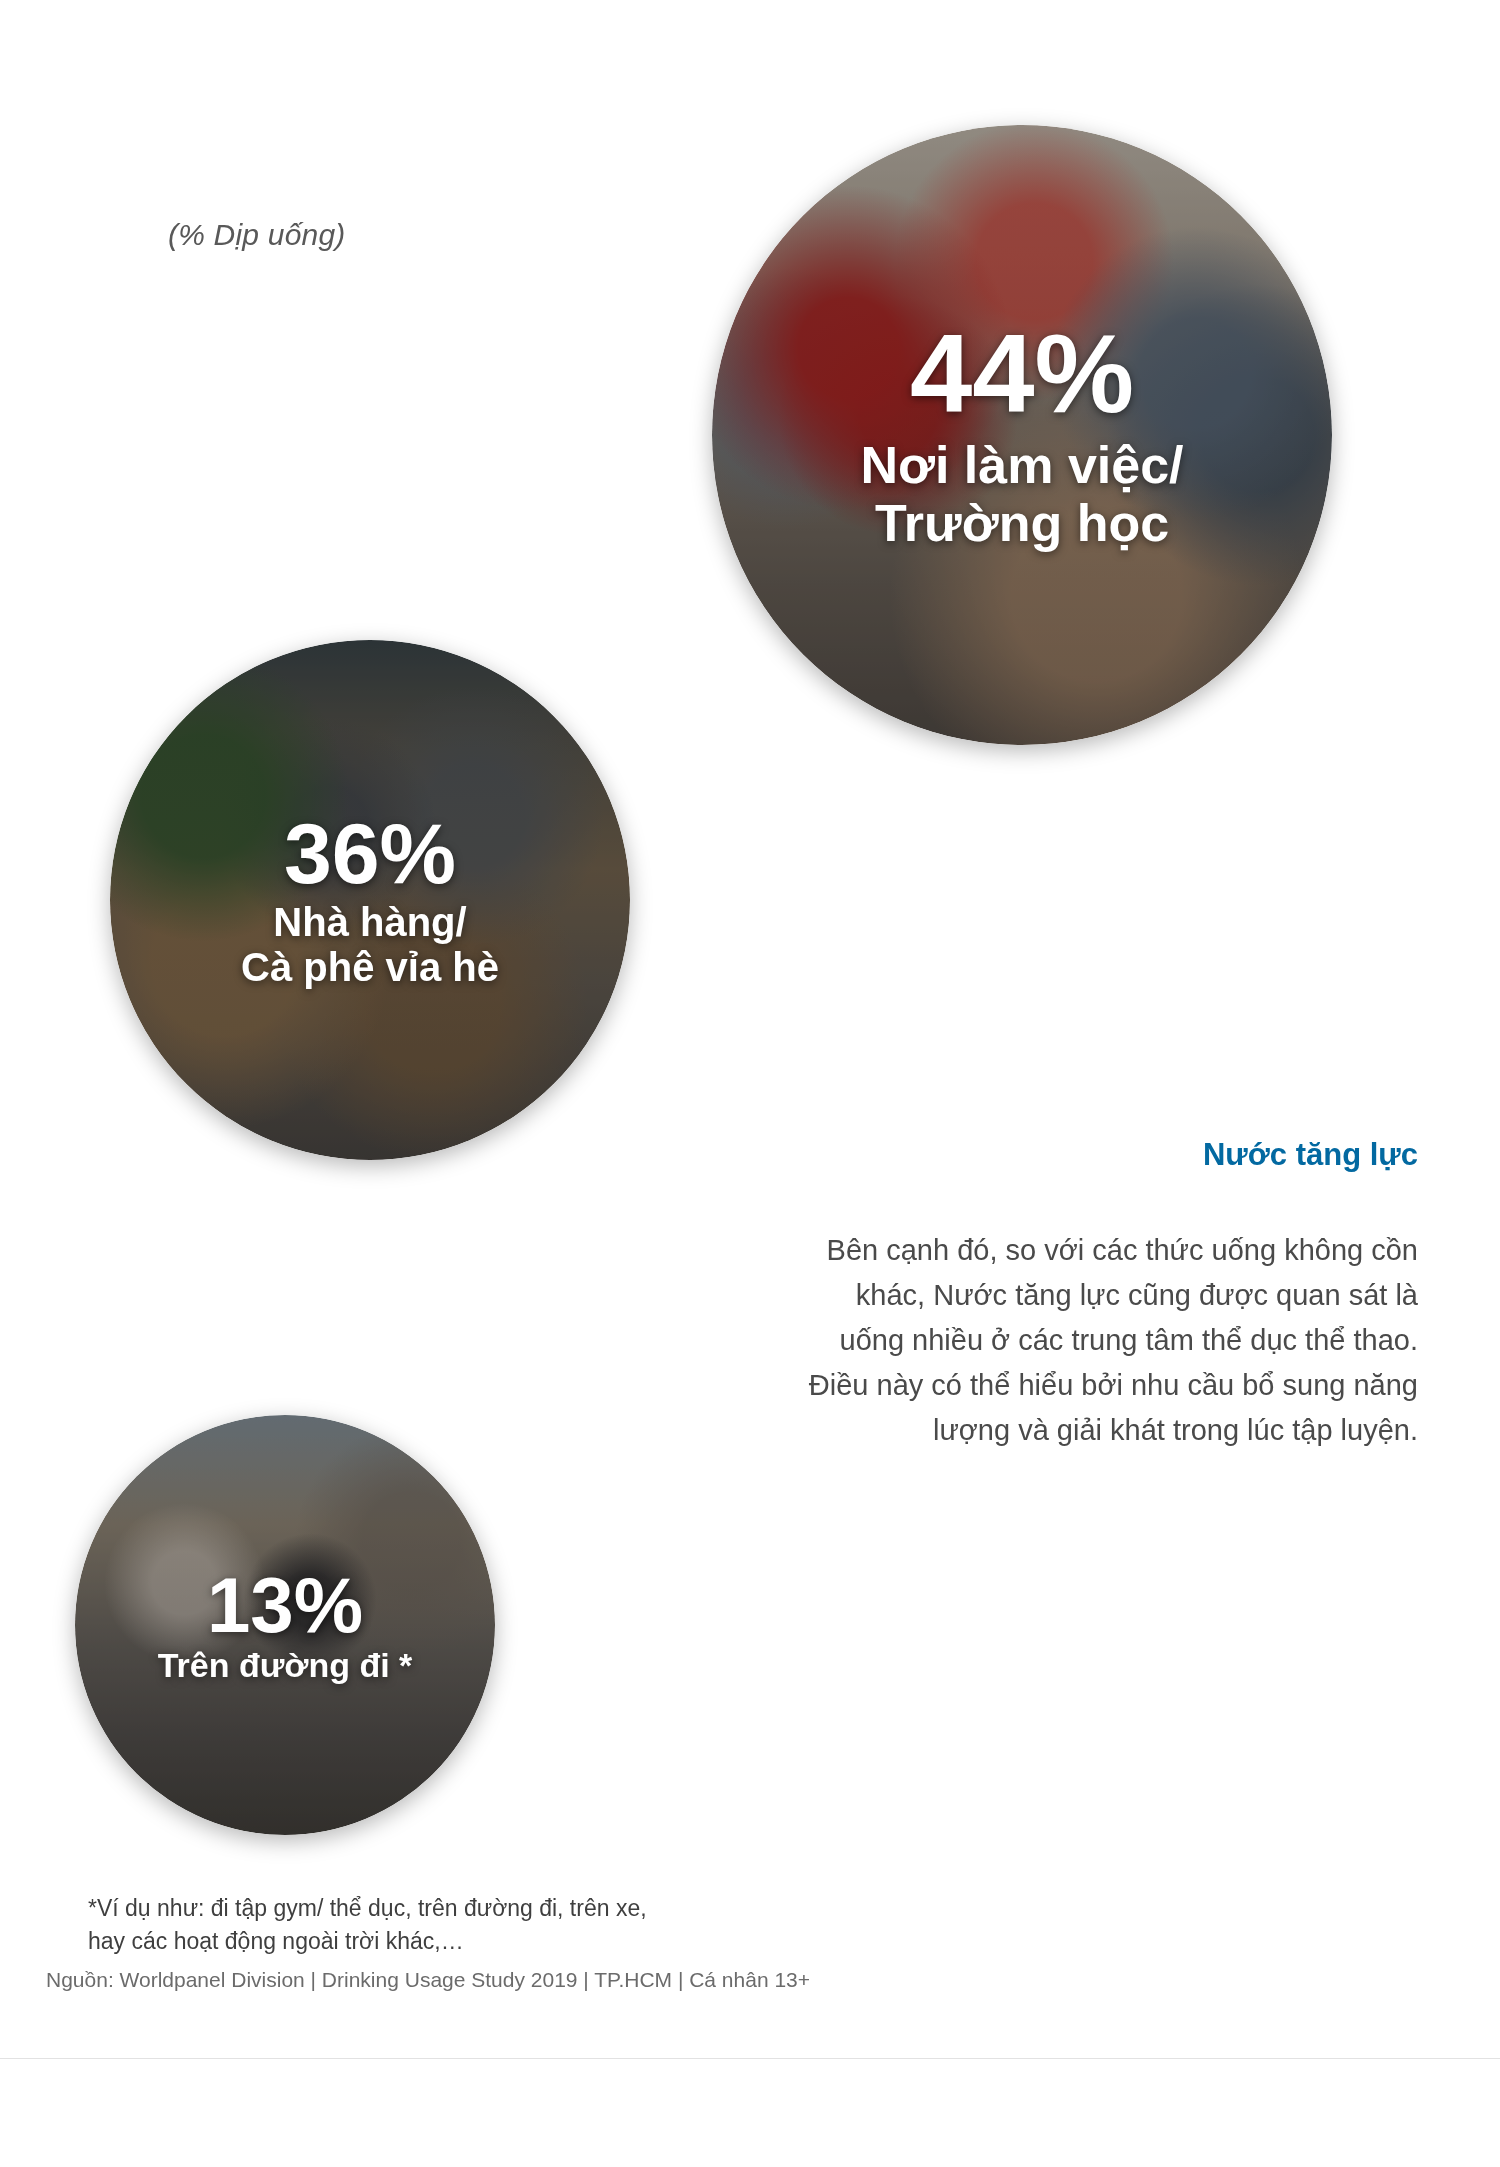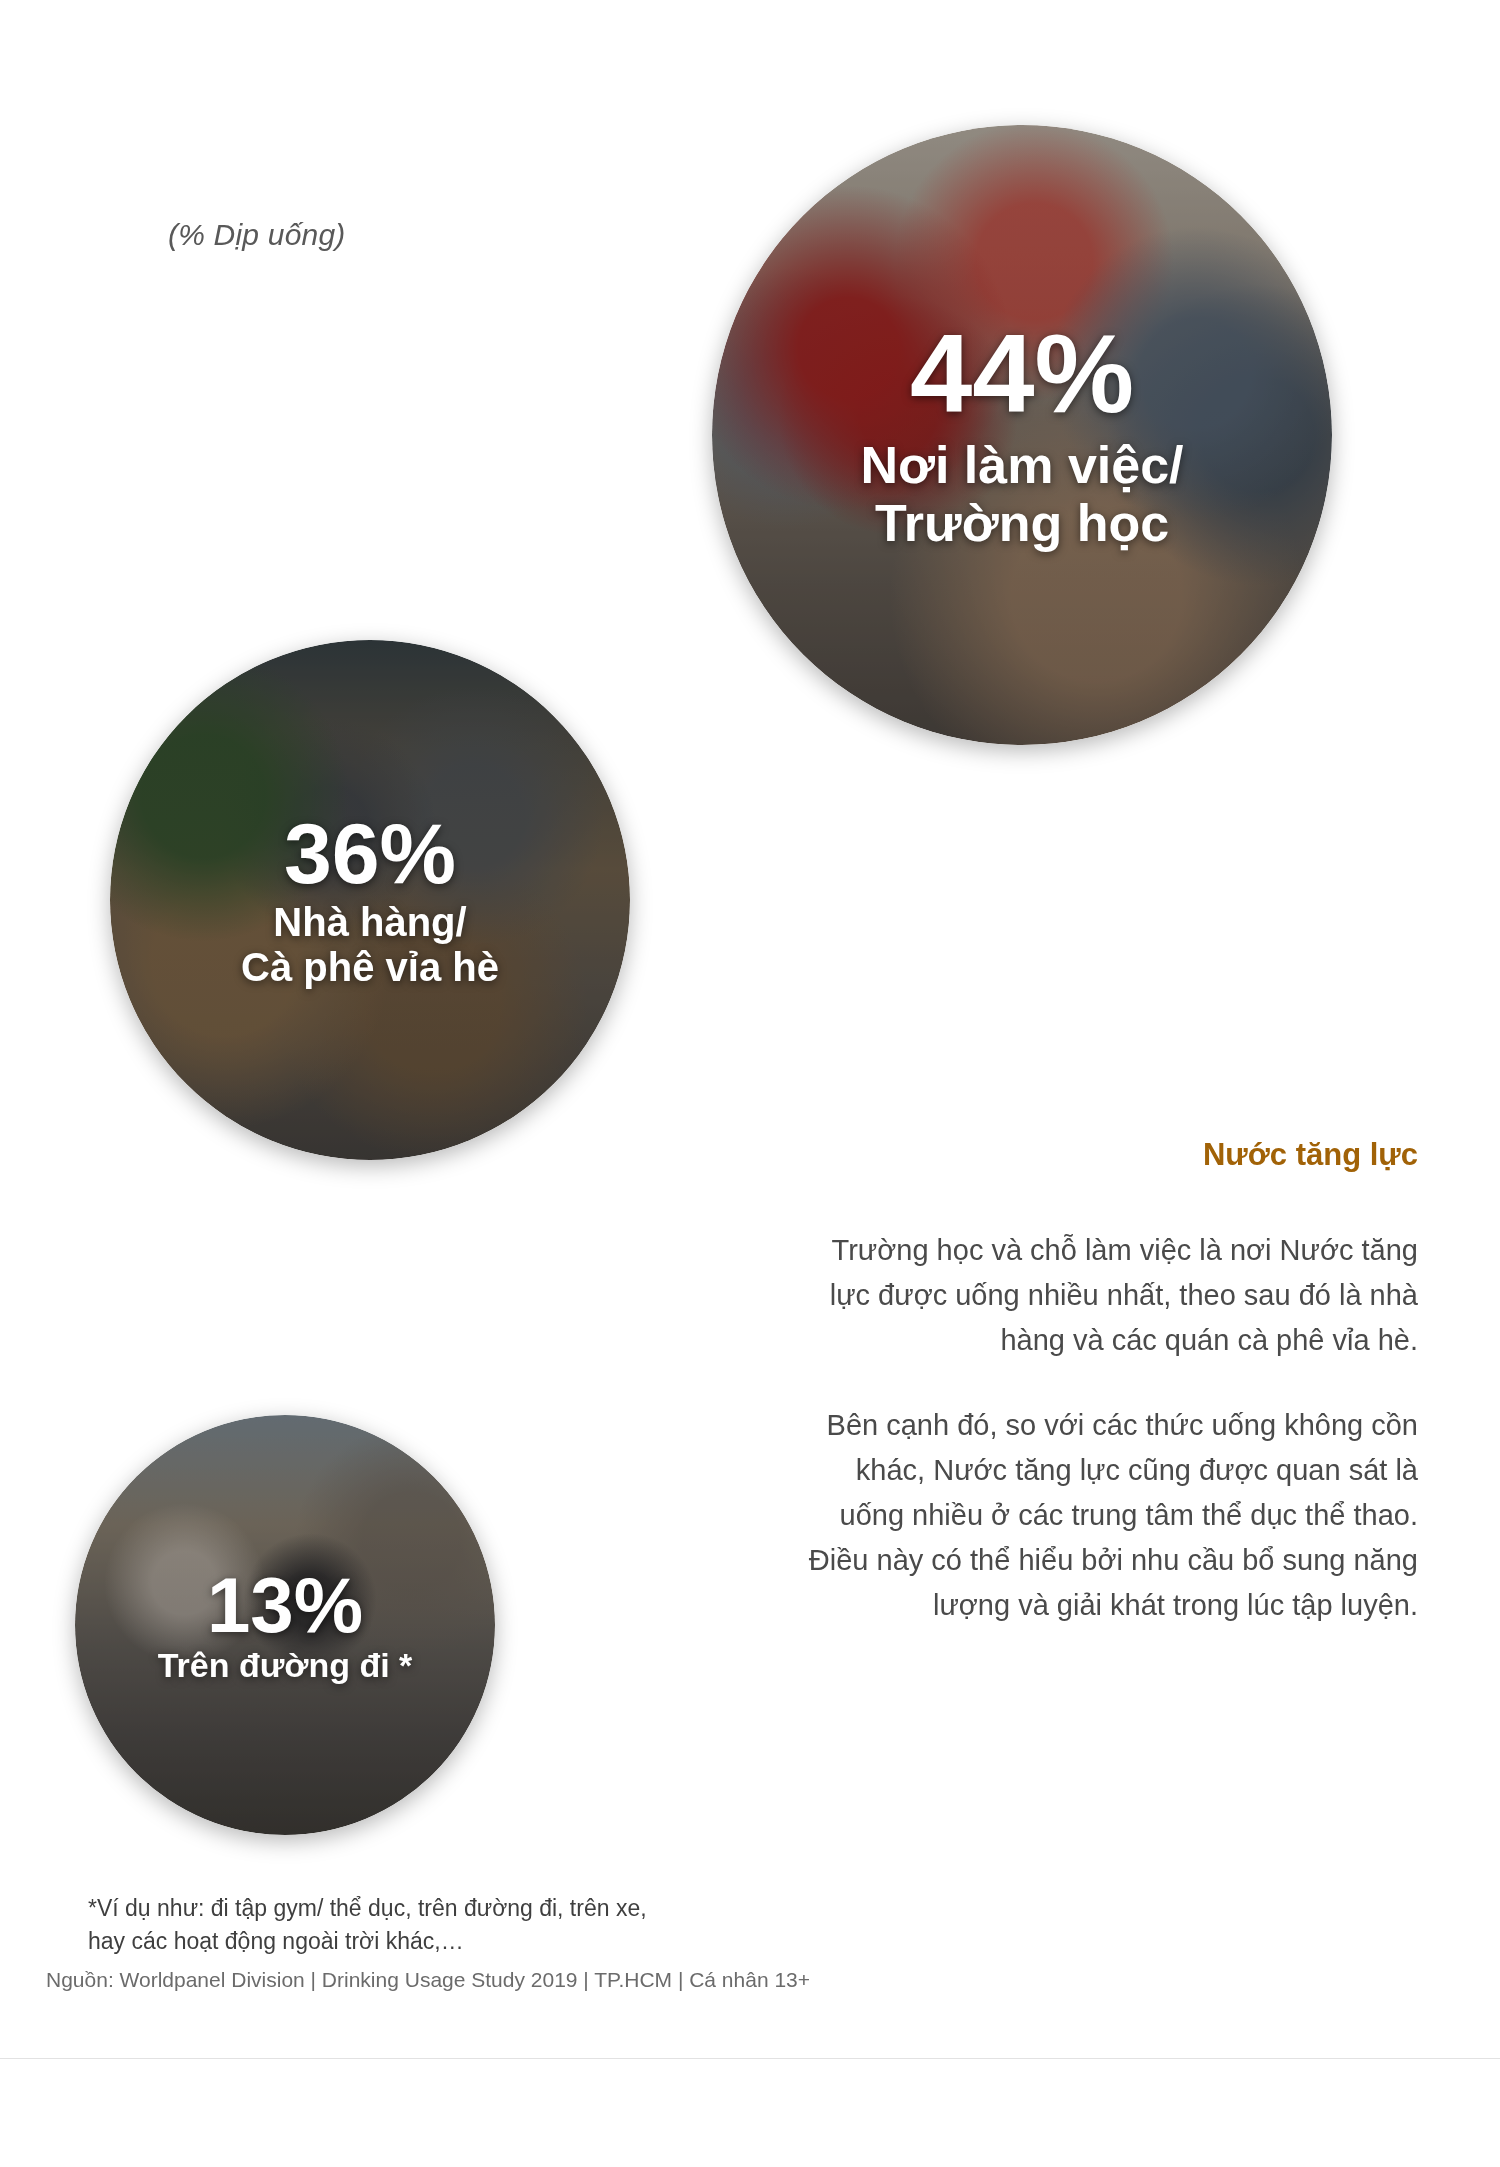--- a/index.html
+++ b/index.html
@@ -146,21 +146,21 @@
 
   
   .rightcol {
     position: absolute;
     left: 790px;
     top: 1108px;
     width: 628px;
     text-align: right;
   }
   .headline {
-    color: #a16207;
+    color: #0369a1;
     font-weight: bold;
     font-size: 31px;
     line-height: 1.75;
     margin: 0 0 46px 0;
   }
   .headline .l2 { display: block; }
   .body-par {
     color: #4a4a4a;
     font-size: 29px;
     line-height: 1.55;
@@ -222,20 +222,19 @@
       <div class="place">Trên đường đi *</div>
     </div>
   </div>
 
   <div class="footnote">*Ví dụ như: đi tập gym/ thể dục, trên đường đi, trên xe, hay các hoạt động ngoài trời khác,…</div>
 
   <div class="rightcol">
     <div class="headline">
       <span class="l1">Nước tăng lực</span>
     </div>
-    <p class="body-par">Trường học và chỗ làm việc là nơi Nước tăng lực được uống nhiều nhất, theo sau đó là nhà hàng và các quán cà phê vỉa hè.</p>
     <p class="body-par">Bên cạnh đó, so với các thức uống không cồn khác, Nước tăng lực cũng được quan sát là uống nhiều ở các trung tâm thể dục thể thao. Điều này có thể hiểu bởi nhu cầu bổ sung năng lượng và giải khát trong lúc tập luyện.</p>
   </div>
 
   <div class="footer-rule"></div>
   <div class="source">Nguồn: Worldpanel Division | Drinking Usage Study 2019 | TP.HCM | Cá nhân 13+</div>
 
 </div>
 
 </body></html>

